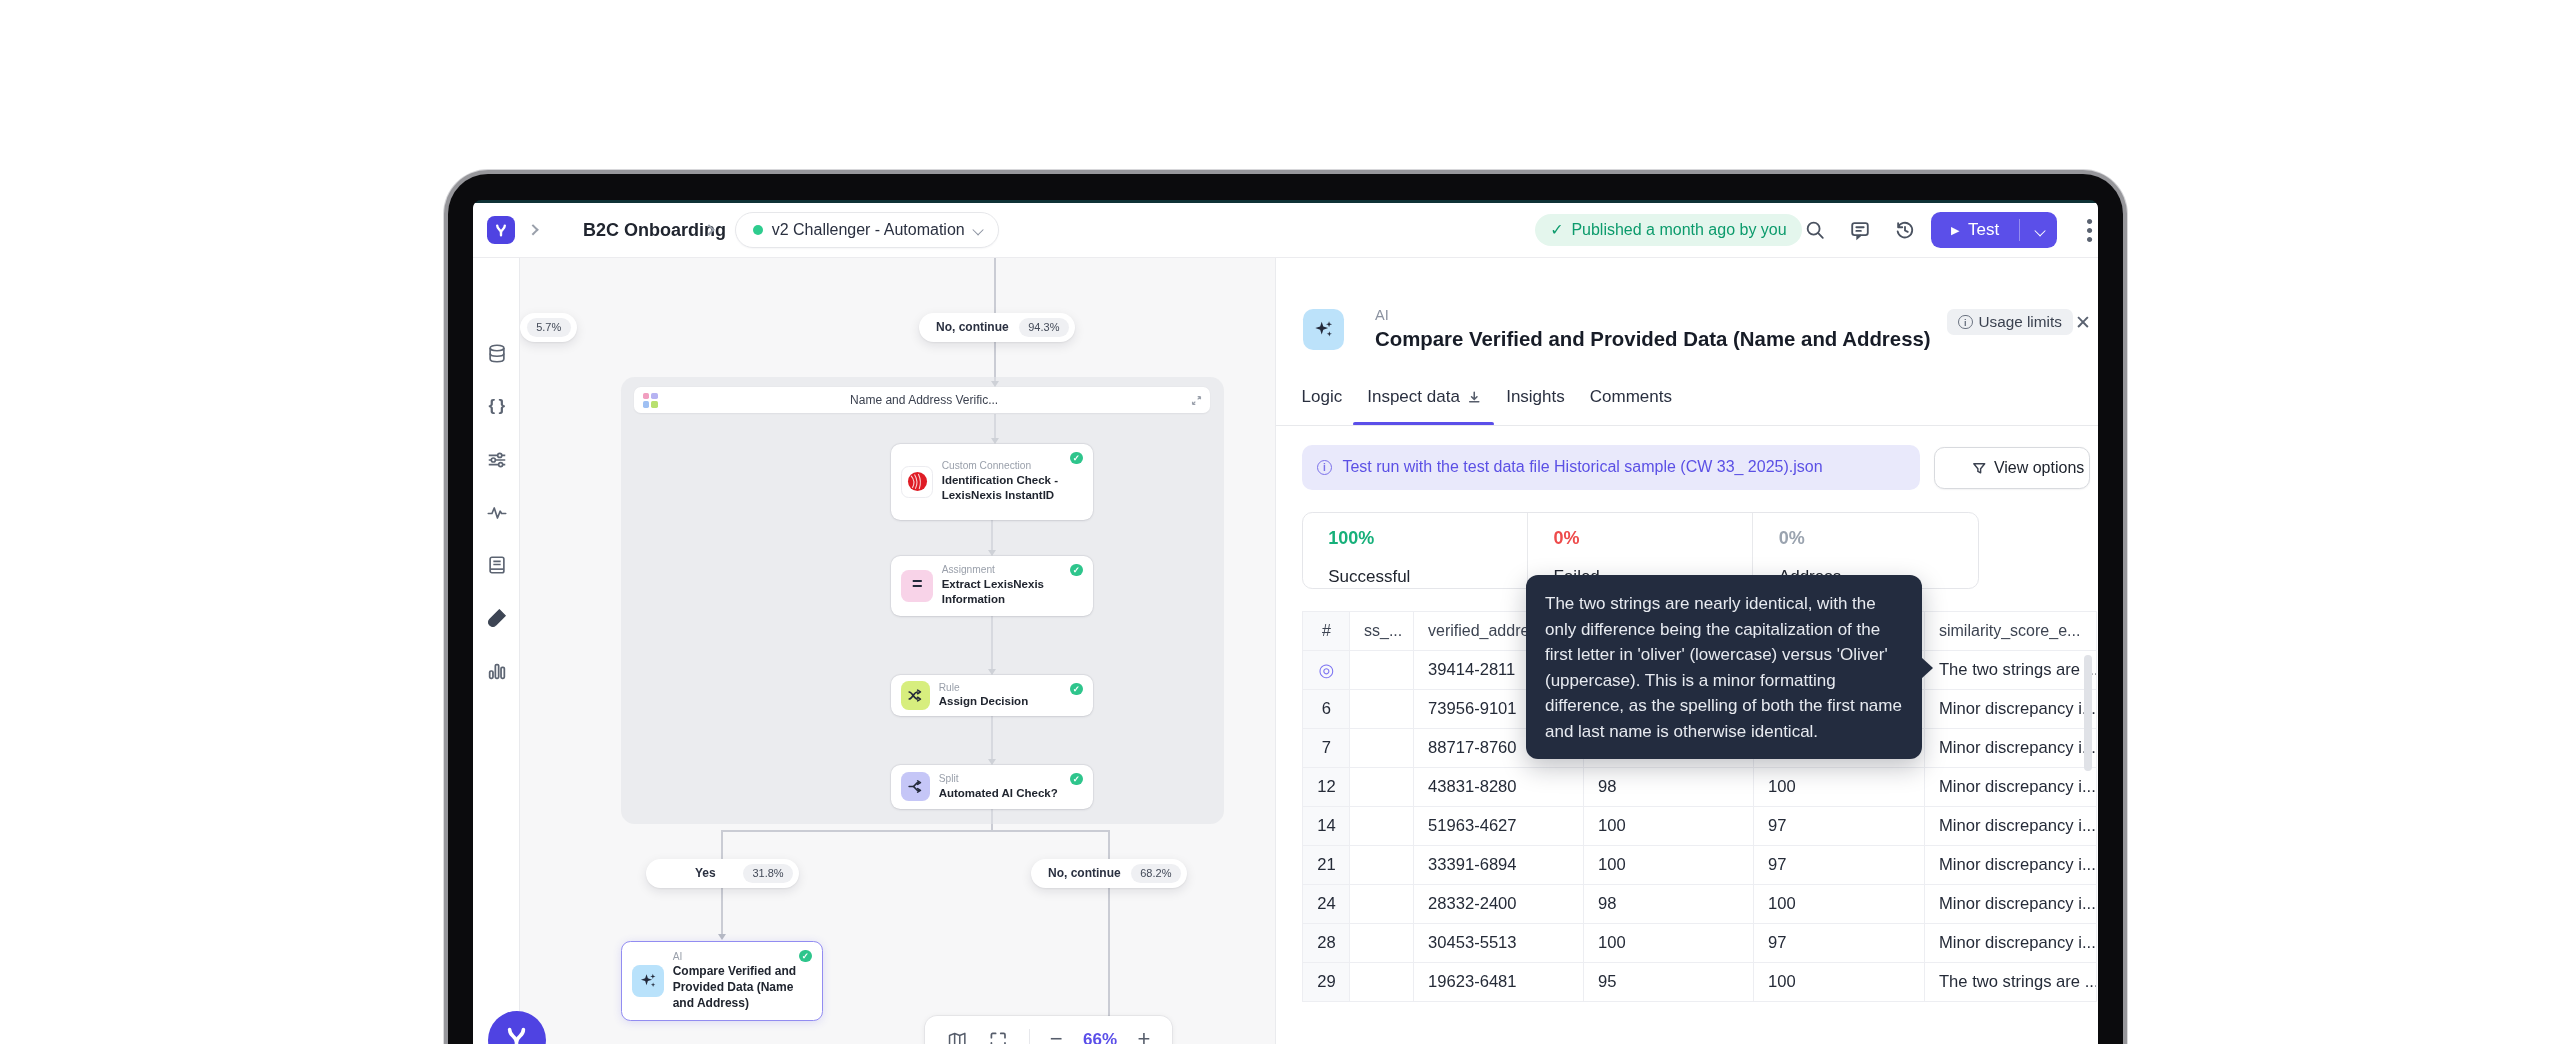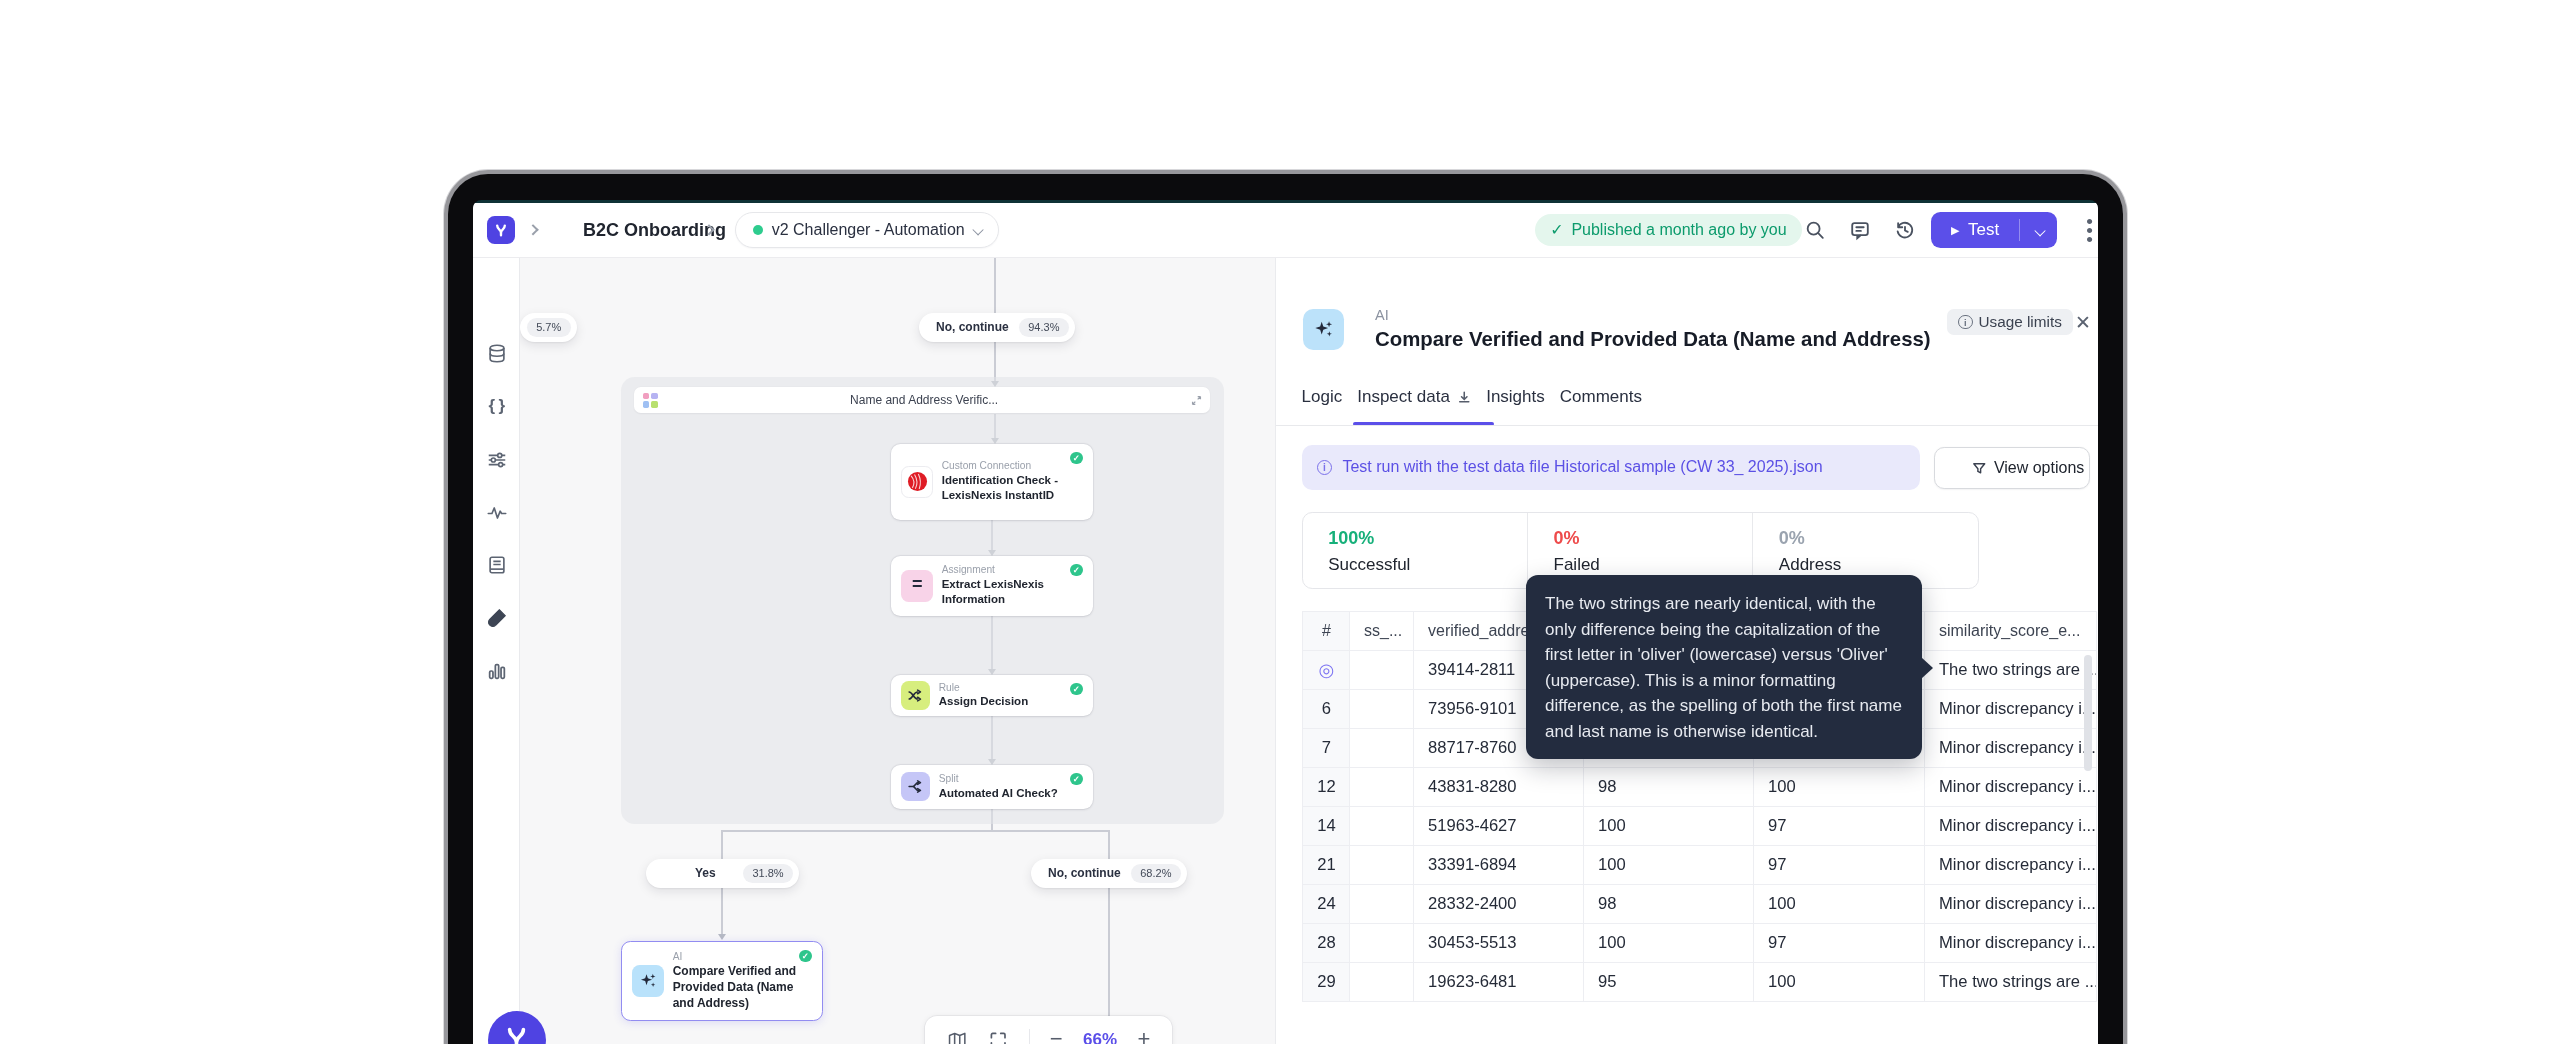--- a/index.html
+++ b/index.html
@@ -78,38 +78,38 @@
     border-left:0.9px solid #eaebee; z-index:25; }
   .ai-chip { position:absolute; left:27px; top:51px; width:41px; height:41px; border-radius:10.2px;
     background:#bce2fa; display:flex; align-items:center; justify-content:center; }
   .panel-kicker { position:absolute; left:99px; top:49px; font-size:14.5px; color:#8b92a0; }
   .panel-title { position:absolute; left:99px; top:70px; font-size:20.4px; font-weight:700; color:#171c27; }
   .usage-pill { position:absolute; left:671px; top:51px; height:26.4px; padding:0 11px; background:#eef0f3;
     border-radius:6.8px; display:flex; align-items:center; gap:6px; font-size:15.3px; color:#3b4250; }
   .i-circ { width:14.5px; height:14.5px; border:1.3px solid #6a7280; border-radius:50%; font-size:9.4px;
     line-height:13.6px; text-align:center; color:#6a7280; font-weight:700; display:inline-block; }
   .close-x { position:absolute; left:799px; top:53px; font-size:19px; color:#5a6270; }
-  .tabs { position:absolute; left:25.6px; top:129px; display:flex; gap:15px; font-size:17px; color:#2a3040;text-align:center; }
+  .tabs { position:absolute; left:25.6px; top:129px; display:flex; gap:25px; font-size:17px; color:#2a3040;text-align:center; }
   .tab-underline { position:absolute; left:77px; top:164px; width:141px; height:4.3px; border-radius:2.6px;
     background:#5b4fe9; }
   .tabs-border { position:absolute; left:0; top:167px; width:823px; height:0.9px; background:#e8e9ec; }
   .inforow-pill { position:absolute; left:25.6px; top:187px; width:618px; height:45px; background:#e9e9fb;
     border-radius:10.2px; display:flex; align-items:center; gap:10.2px; padding:0 15.3px;
     font-size:16px; color:#5b50e5; }
   .i-circ-p { width:15.3px; height:15.3px; border:1.3px solid #7b71ea; border-radius:50%; font-size:10.2px;
     line-height:14.5px; text-align:center; color:#7b71ea; font-weight:700; flex:0 0 15.3px; }
   .viewopt-btn { position:absolute; left:658px; top:189px; width:156px; height:42px; background:#fff;
     border:0.9px solid #d8dade; border-radius:10.2px; display:flex; align-items:center; justify-content:center;
     gap:7.7px; font-size:16px; color:#20252f; box-shadow:0 0.9px 1.7px rgba(20,24,40,.05);padding-left:32px; }
   .stats { position:absolute; left:25.6px; top:254px; width:677px; height:77px; border:0.9px solid #e5e6ea;
     border-radius:10.2px; display:flex; }
   .stat { flex:1; padding:15.3px 0 0 25.6px; }
   .stat + .stat { border-left:0.9px solid #e8e9ec; }
   .stat-val { font-size:18px; font-weight:700; }
-  .stat-lbl { font-size:17px; color:#20252f; margin-top:6px; }
+  .stat-lbl { font-size:17px; color:#20252f; margin-top:18px; }
   table.data { position:absolute; left:26.4px; top:353px; border-collapse:collapse; table-layout:fixed;
     width:794px; font-size:16.6px; color:#252b38; }
   table.data th, table.data td { border:0.9px solid #edeef2; height:39px; padding:0 0 0 13.6px;
     text-align:left; font-weight:400; white-space:nowrap; overflow:hidden; }
   table.data th { font-size:16px; color:#3d4452; }
   .col-num { background:#f8f9fb; text-align:center !important; padding:0 !important; }
   .eye { color:#7b72f2; font-size:18px; }
   .scroll-thumb { position:absolute; left:808px; top:397px; width:7.7px; height:116px;
     background:#e0e2e7; border-radius:4.3px; }
   .tooltip { position:absolute; left:250px; top:317px; width:396px; height:184px; background:#232c3f;

